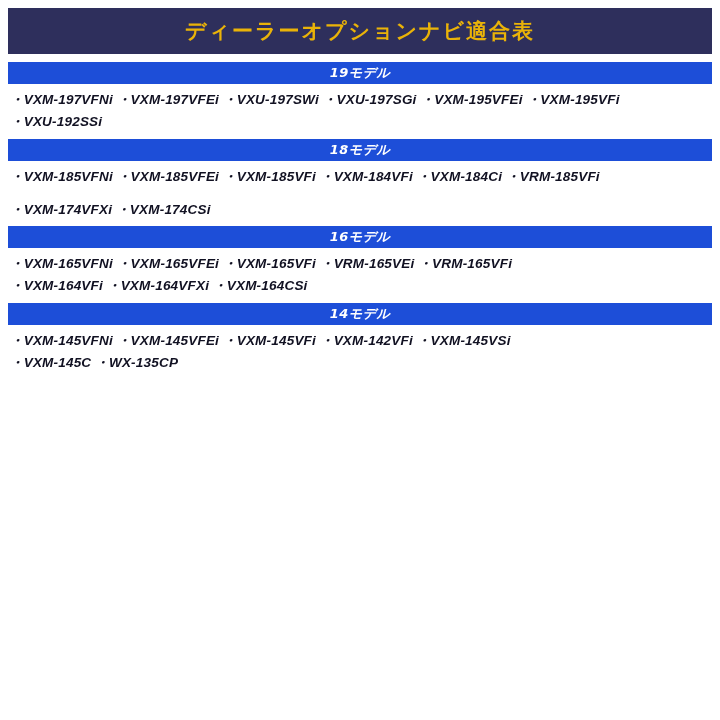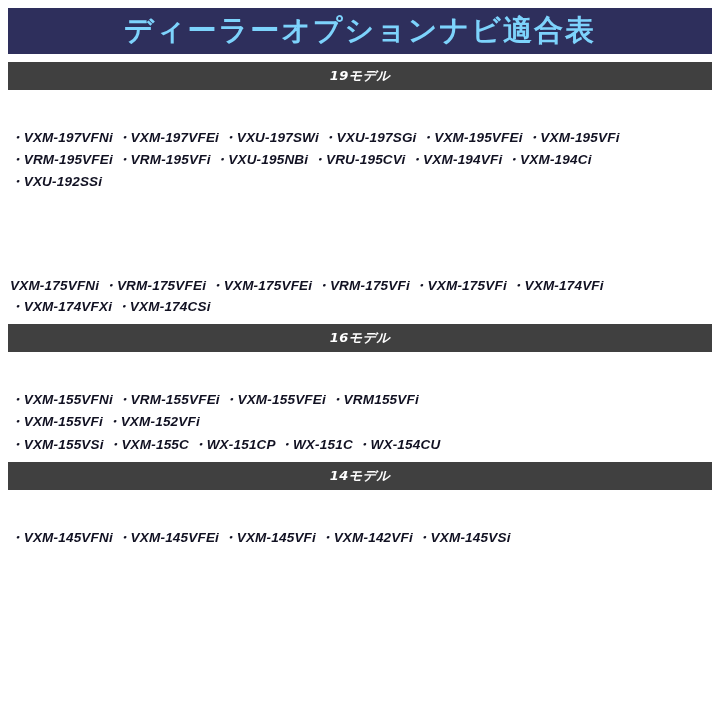--- a/index.html
+++ b/index.html
@@ -23,49 +23,48 @@
   }
   .title-bar {
     margin: 8px 8px 0 8px;
     height: 46px;
     background: #2e2f5c;
     display: flex;
     align-items: center;
     justify-content: center;
   }
   .title-bar .title-text {
-    color: #7dd3fc;
-    font-size: 29px;
+    color: #eab308;
+    font-size: 21px;
     font-weight: bold;
     letter-spacing: 2px;
     font-family: "DejaVu Sans", sans-serif;
     white-space: nowrap;
   }
   .content {
     margin: 8px 8px 0 8px;
   }
   .group {
     margin-bottom: 2px;
   }
   .group-header {
-    background: #404040;
+    background: #1d4ed8;
     color: #ffffff;
-    height: 28px;
+    height: 22px;
     display: flex;
     align-items: center;
     justify-content: center;
     font-size: 13px;
     font-weight: bold;
     font-style: italic;
     font-family: "DejaVu Sans", sans-serif;
     letter-spacing: 0.5px;
   }
   .group-body {
     padding: 5px 2px 4px 2px;
-    margin-top: 32px;
   }
   .model-line {
     font-size: 13.5px;
     font-weight: bold;
     font-style: italic;
     font-family: "Liberation Sans", sans-serif;
     color: #111122;
     line-height: 1.62;
     white-space: nowrap;
     letter-spacing: 0.2px;
@@ -80,54 +79,53 @@
   <div class="title-bar">
     <div class="title-text">ディーラーオプションナビ適合表</div>
   </div>
 
   <div class="content">
 
     <div class="group">
       <div class="group-header">19モデル</div>
       <div class="group-body">
         <div class="model-line">・VXM-197VFNi ・VXM-197VFEi ・VXU-197SWi ・VXU-197SGi ・VXM-195VFEi ・VXM-195VFi</div>
-        <div class="model-line">・VRM-195VFEi ・VRM-195VFi ・VXU-195NBi ・VRU-195CVi ・VXM-194VFi ・VXM-194Ci</div>
         <div class="model-line">・VXU-192SSi</div>
       </div>
     </div>
 
     <div class="group">
+      <div class="group-header">18モデル</div>
       <div class="group-body">
+        <div class="model-line">・VXM-185VFNi ・VXM-185VFEi ・VXM-185VFi ・VXM-184VFi ・VXM-184Ci ・VRM-185VFi</div>
       </div>
     </div>
 
     <div class="group">
       <div class="group-body">
-        <div class="model-line">VXM-175VFNi ・VRM-175VFEi ・VXM-175VFEi ・VRM-175VFi ・VXM-175VFi ・VXM-174VFi</div>
         <div class="model-line">・VXM-174VFXi ・VXM-174CSi</div>
       </div>
     </div>
 
     <div class="group">
       <div class="group-header">16モデル</div>
+      <div class="group-body">
+        <div class="model-line">・VXM-165VFNi  ・VXM-165VFEi  ・VXM-165VFi ・VRM-165VEi ・VRM-165VFi</div>
+        <div class="model-line">・VXM-164VFi  ・VXM-164VFXi ・VXM-164CSi</div>
+      </div>
     </div>
 
     <div class="group">
-      <div class="group-body">
-        <div class="model-line">・VXM-155VFNi  ・VRM-155VFEi  ・VXM-155VFEi  ・VRM155VFi</div>
-        <div class="model-line">・VXM-155VFi ・VXM-152VFi</div>
-        <div class="spacer-sm"></div>
-        <div class="model-line">・VXM-155VSi ・VXM-155C ・WX-151CP ・WX-151C ・WX-154CU</div>
-      </div>
     </div>
 
     <div class="group">
       <div class="group-header">14モデル</div>
       <div class="group-body">
         <div class="model-line">・VXM-145VFNi ・VXM-145VFEi ・VXM-145VFi ・VXM-142VFi ・VXM-145VSi</div>
+        <div class="model-line">・VXM-145C ・WX-135CP</div>
       </div>
     </div>
 
     <div class="group">
     </div>
 
   </div>
 </div>
 
 </body></html>

